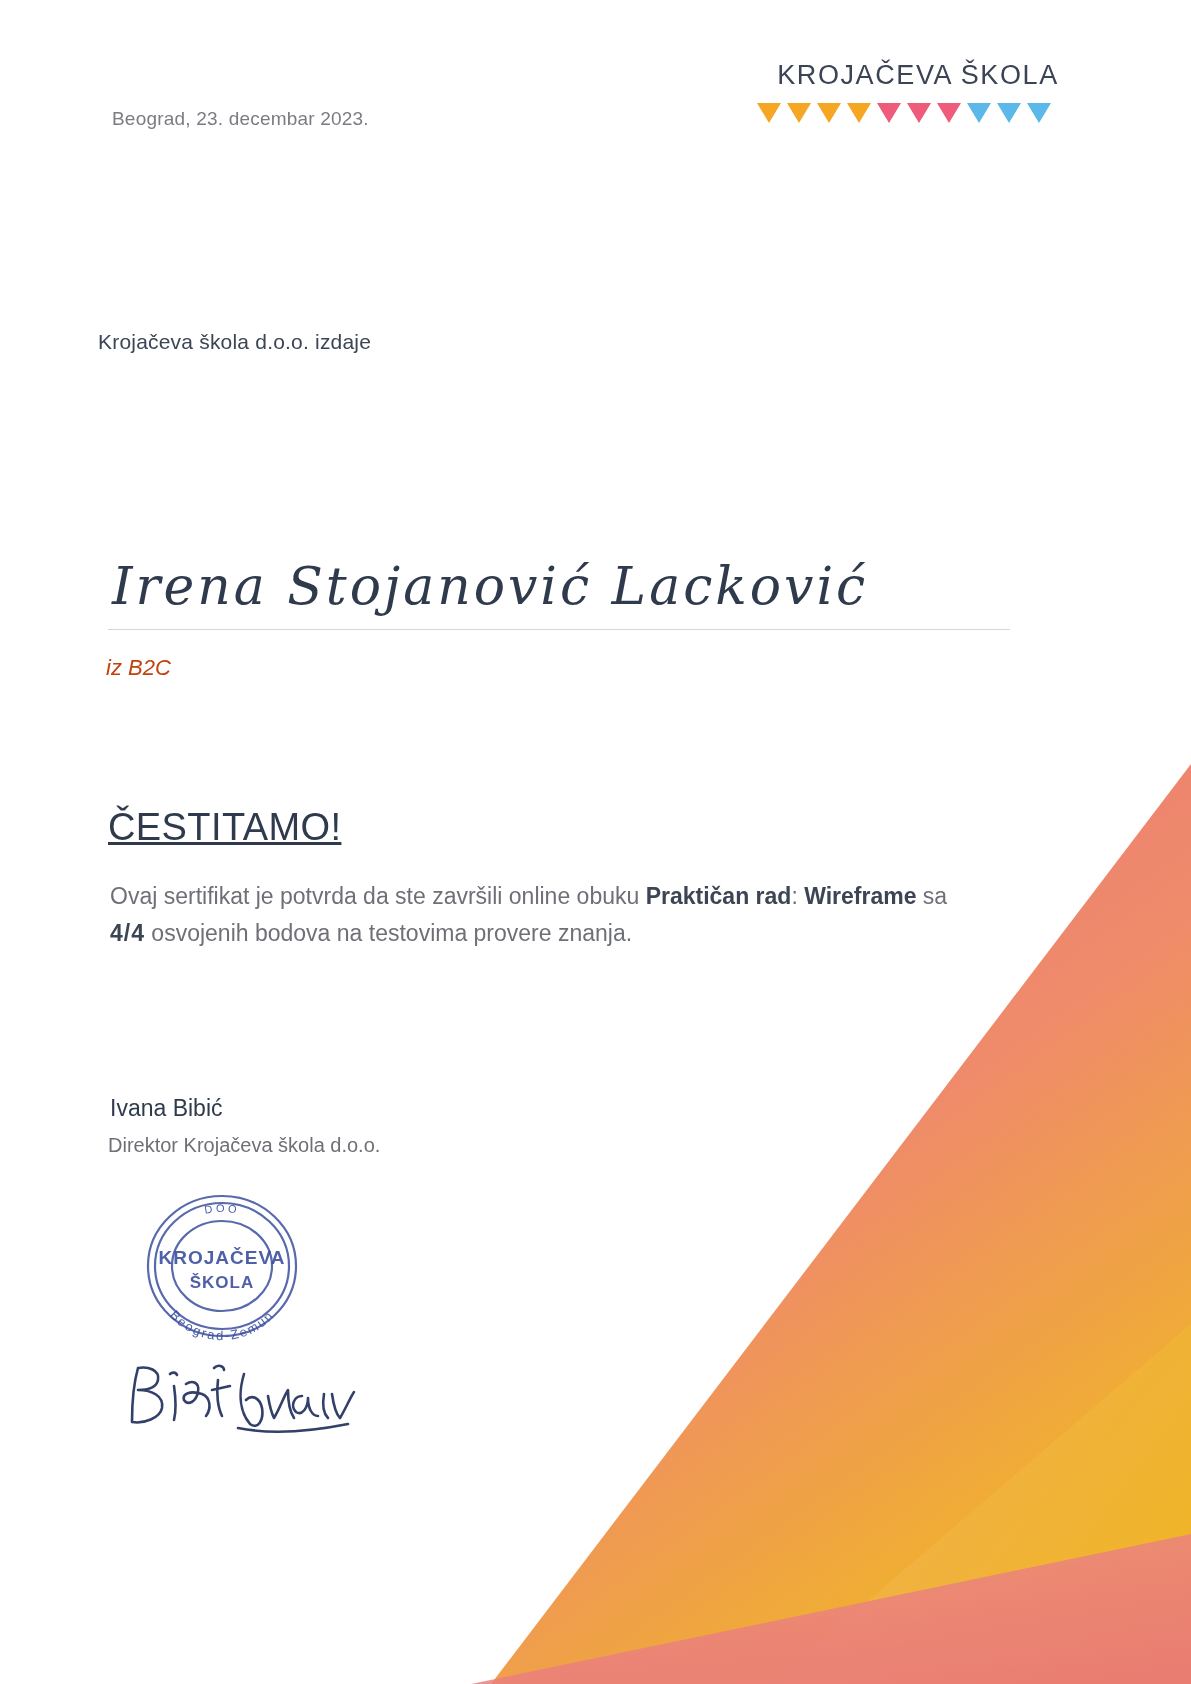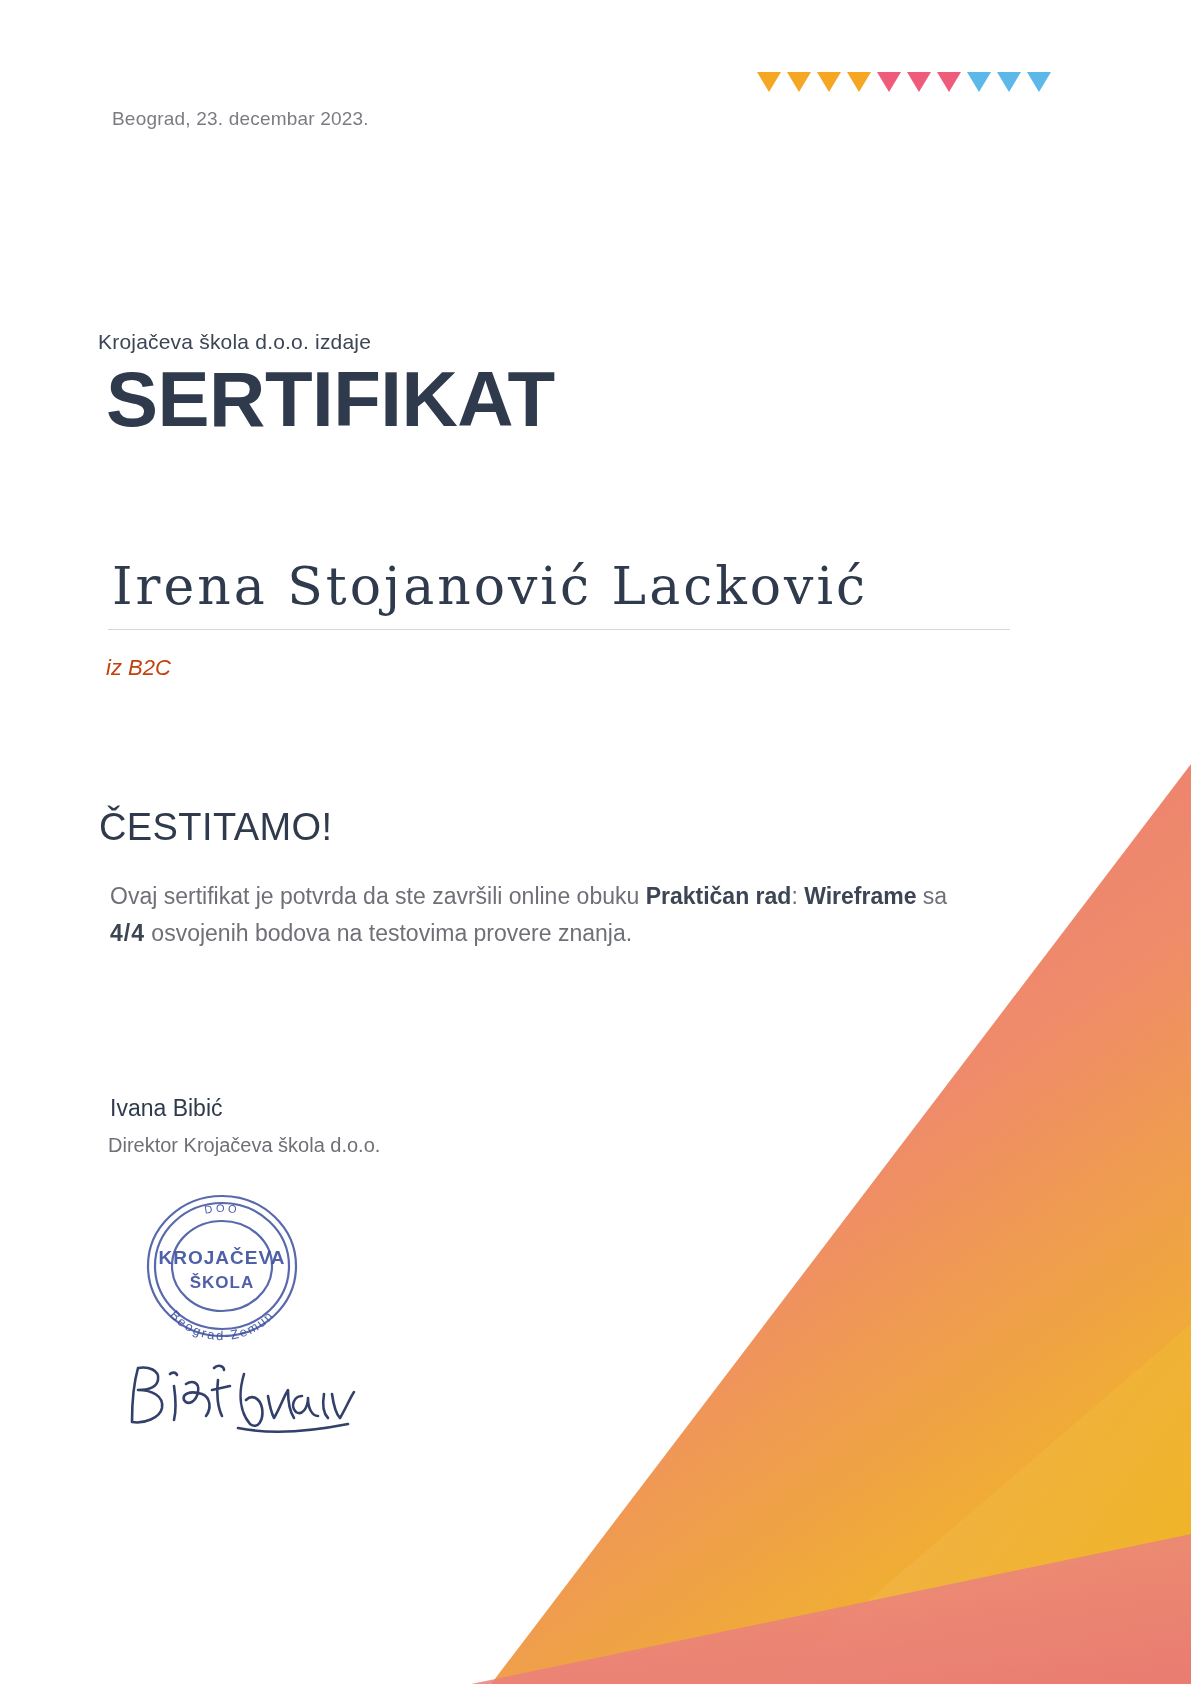--- a/index.html
+++ b/index.html
@@ -77,20 +77,21 @@
     letter-spacing: -.5px;
   }
 
   
   .recipient-name {
     position: absolute;
     left: 112px;
     top: 556px;
     width: 900px;
     font-family: "DejaVu Serif", serif;
+    font-style: italic;
     font-size: 52px;
     color: #2f3b4d;
     letter-spacing: 3px;
     white-space: nowrap;
   }
   .recipient-rule {
     position: absolute;
     left: 108px;
     top: 629px;
     width: 902px;
@@ -102,25 +103,26 @@
     left: 106px;
     top: 655px;
     font-size: 22px;
     font-style: italic;
     color: #c2410c;
   }
 
   
   .congrats {
     position: absolute;
-    left: 99px;
+    left: 108px;
     top: 806px;
     font-size: 38px;
     color: #2f3b4d;
     letter-spacing: .4px;
+    text-decoration: underline;
   }
   .body-text {
     position: absolute;
     left: 110px;
     top: 878px;
     width: 860px;
     font-size: 23px;
     line-height: 1.62;
     color: #6f7077;
   }
@@ -189,36 +191,36 @@
       </linearGradient>
     </defs>
     <polygon points="720,0 720,920 20,920" fill="url(#gradA)"></polygon>
     <polygon points="720,560 720,920 300,920" fill="url(#gradC)" opacity="0.95"></polygon>
     <polygon points="720,770 720,920 0,920" fill="url(#gradB)" opacity="0.85"></polygon>
   </svg>
 
   <div class="date-line">Beograd, 23. decembar 2023.</div>
 
   <div class="brand">
+    <div class="brand-name">KROJAČEVA ŠKOLA</div>
     <svg class="brand-zigzag" viewBox="0 0 330 26" preserveAspectRatio="none">
       <polygon points="4,4 28,4 16,24" fill="#f5a623"></polygon>
       <polygon points="34,4 58,4 46,24" fill="#f5a623"></polygon>
       <polygon points="64,4 88,4 76,24" fill="#f5a623"></polygon>
       <polygon points="94,4 118,4 106,24" fill="#f5a623"></polygon>
       <polygon points="124,4 148,4 136,24" fill="#ef5b7b"></polygon>
       <polygon points="154,4 178,4 166,24" fill="#ef5b7b"></polygon>
       <polygon points="184,4 208,4 196,24" fill="#ef5b7b"></polygon>
       <polygon points="214,4 238,4 226,24" fill="#5bb8e8"></polygon>
       <polygon points="244,4 268,4 256,24" fill="#5bb8e8"></polygon>
       <polygon points="274,4 298,4 286,24" fill="#5bb8e8"></polygon>
     </svg>
   </div>
 
   <div class="issuer">Krojačeva škola d.o.o. izdaje</div>
-  <div class="cert-title">SERTIFIKAT</div>
 
   <div class="recipient-name">Irena Stojanović Lacković</div>
   <div class="recipient-rule"></div>
   <div class="recipient-group">iz B2C</div>
 
   <div class="congrats">ČESTITAMO!</div>
 
   <div class="body-text">
     <span>Ovaj sertifikat je potvrda da ste završili online obuku </span><b>Praktičan rad</b><span>: </span><b>Wireframe</b><span> sa </span><span class="score">4/4</span><span> osvojenih bodova na testovima provere znanja.</span>
   </div>

